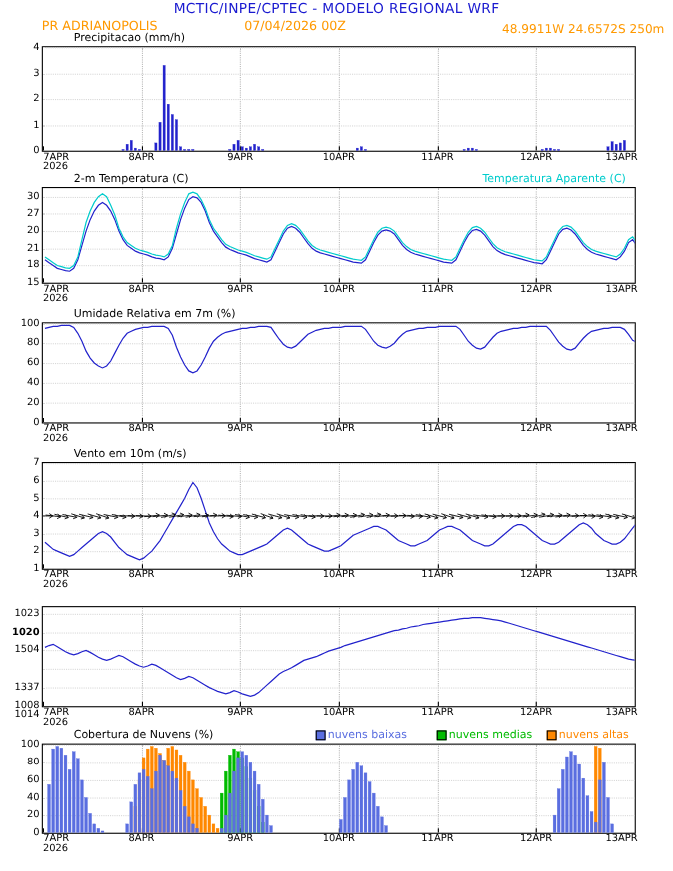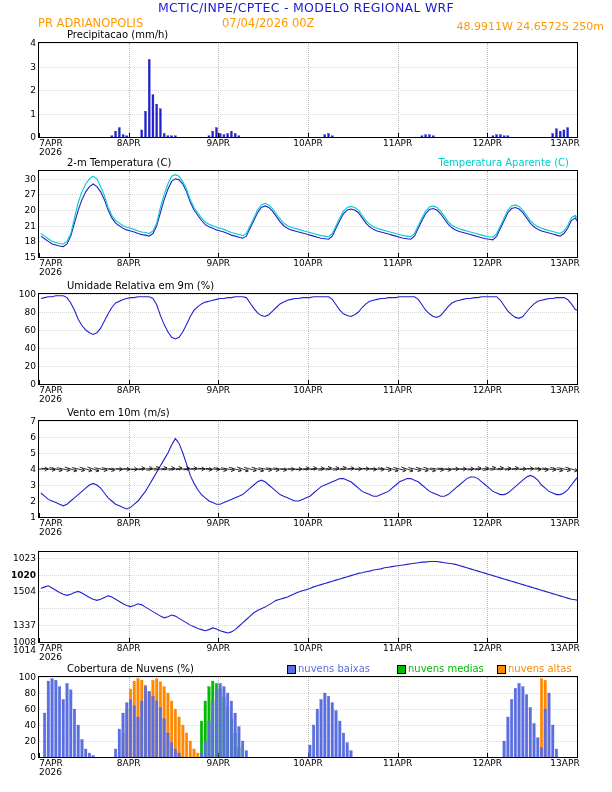--- a/index.html
+++ b/index.html
@@ -194,21 +194,21 @@
       <div class="ylab" style="top: 18px;">80</div>
       <div class="ylab" style="top: 0px;">100</div>
       <div class="xlab" style="left: 12px;">7APR</div>
       <div class="xlab" style="left: 89.6667px;">8APR</div>
       <div class="xlab" style="left: 179.333px;">9APR</div>
       <div class="xlab" style="left: 269px;">10APR</div>
       <div class="xlab" style="left: 358.667px;">11APR</div>
       <div class="xlab" style="left: 448.333px;">12APR</div>
       <div class="xlab" style="left: 526px;">13APR</div>
       <div class="xlab2" style="left: 0px;">2026</div>
-      <div class="ptitle" style="left: 28px; top: -14px;">Umidade Relativa em 9m (%)</div>
+      <div class="ptitle" style="left: 28px; top: -14px;">Umidade Relativa em 7m (%)</div>
     </div>
     <div class="panel" style="top: 420px; height: 98px;">
       <div class="plotarea">
         <div class="vgrid" style="left: 89.6667px;"></div>
         <div class="vgrid" style="left: 179.333px;"></div>
         <div class="vgrid" style="left: 269px;"></div>
         <div class="vgrid" style="left: 358.667px;"></div>
         <div class="vgrid" style="left: 448.333px;"></div>
         <div class="hgrid" style="top: 80px;"></div>
         <div class="hgrid" style="top: 64px;"></div>

